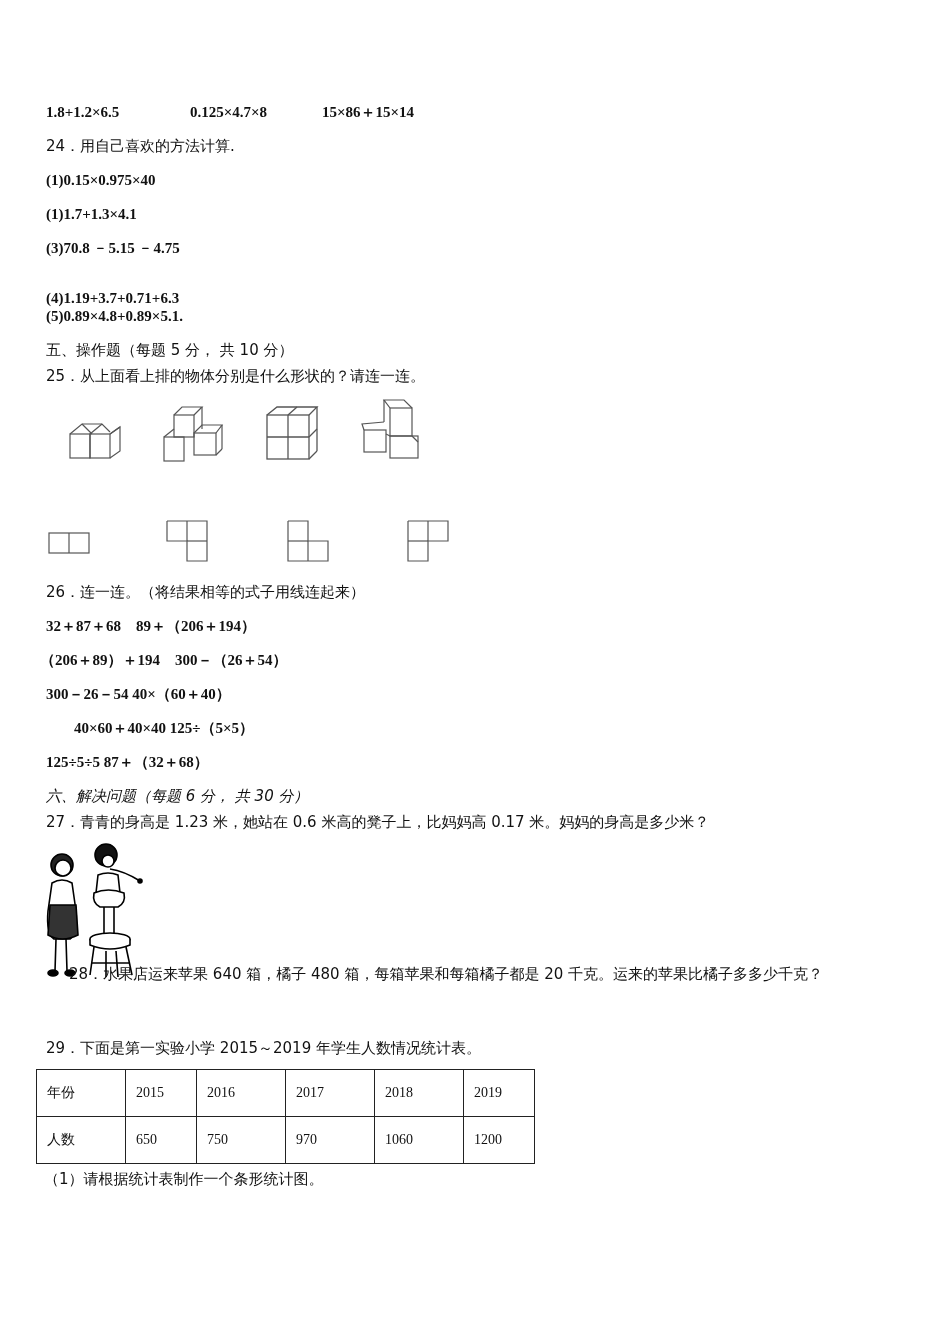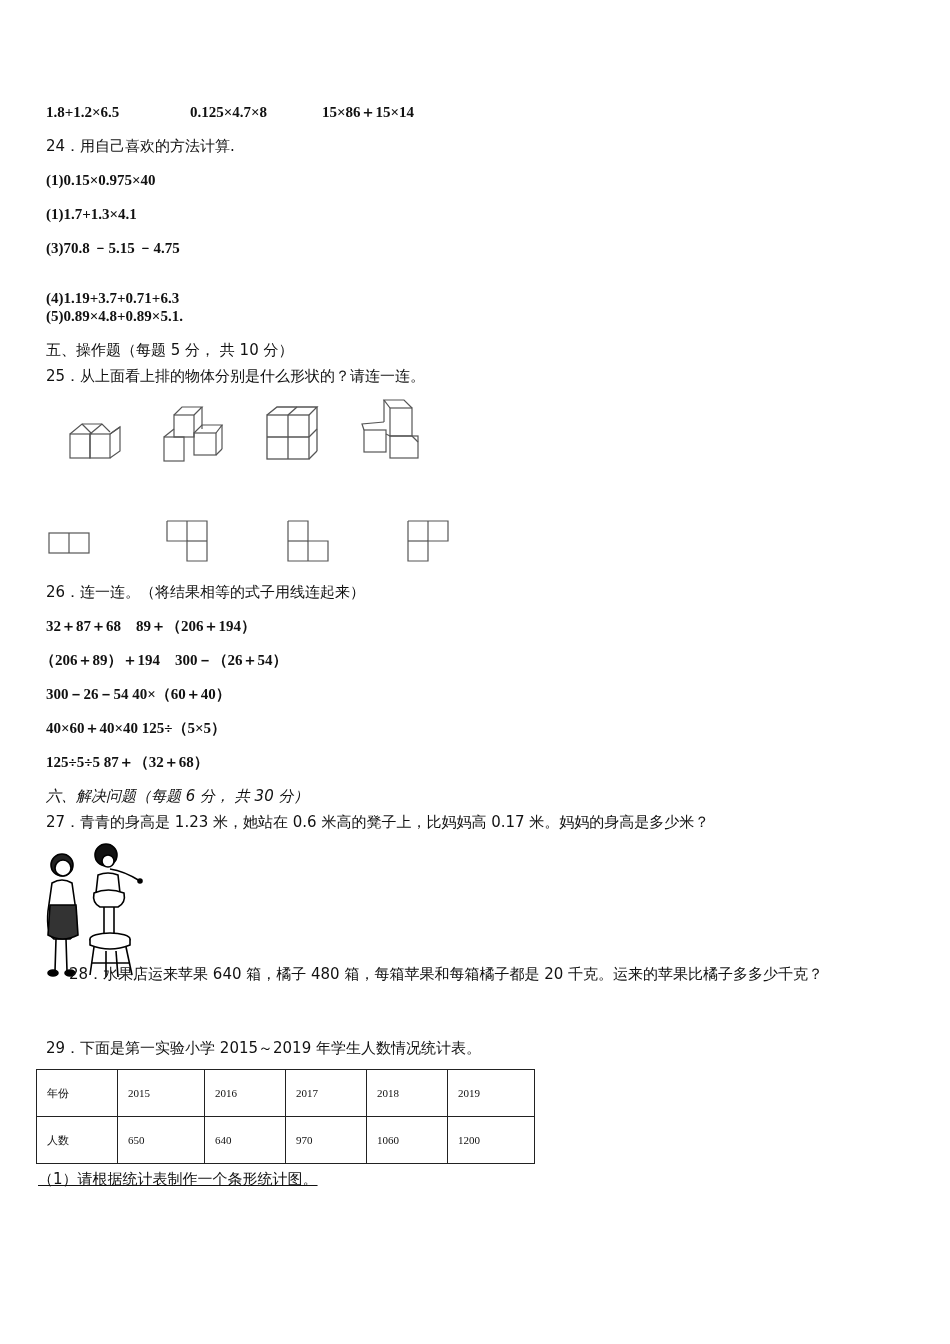--- a/index.html
+++ b/index.html
@@ -3,21 +3,21 @@
 <meta charset="utf-8">
 <style>
   html, body { margin: 0; padding: 0; background: #ffffff; }
   body { width: 950px; height: 1344px; position: relative; overflow: hidden; color: #111; }
   .line { position: absolute; left: 46px; white-space: nowrap; font-size: 15px; line-height: 18px; }
   .serif-b { font-family: "Liberation Serif", "DejaVu Serif", serif; font-weight: bold; }
   .cjk { font-family: "DejaVu Sans", "Liberation Sans", sans-serif; }
   .fig { position: absolute; }
   .fig svg { display: block; }
   table.stats { position: absolute; left: 36px; top: 1069px; border-collapse: collapse; width: 499px; }
-  table.stats td { border: 1.5px solid #222; height: 46px; padding: 0 0 0 10px; font-size: 11px; vertical-align: middle; }
+  table.stats td { border: 1.5px solid #222; height: 46px; padding: 0 8px 0 10px; font-size: 14px; vertical-align: middle; }
   table.stats td.num { font-family: "Liberation Serif", serif; font-weight: normal; }
   table.stats td.lab { font-family: "DejaVu Sans", sans-serif; width: 70px; }
 </style>
 </head>
 <body>
 
 <div class="line serif-b" style="top:103px;">
   <span style="display:inline-block;width:144px;">1.8+1.2×6.5</span><span style="display:inline-block;width:132px;">0.125×4.7×8</span><span>15×86＋15×14</span>
 </div>
 
@@ -105,21 +105,21 @@
     <polyline points="1,2 41,2 41,22 21,22 21,42 1,42 1,2"></polyline>
       <line x1="21" y1="2" x2="21" y2="22"></line>
       <line x1="1" y1="22" x2="21" y2="22"></line>
   </svg>
 </div>
 
 <div class="line cjk" style="top:583px;">26．连一连。（将结果相等的式子用线连起来）</div>
 <div class="line serif-b" style="top:617px;">32＋87＋68　89＋（206＋194）</div>
 <div class="line serif-b" style="top:651px;left:40px;">（206＋89）＋194　300－（26＋54）</div>
 <div class="line serif-b" style="top:685px;">300－26－54 40×（60＋40）</div>
-<div class="line serif-b" style="top:719px;">40×60＋40×40 125÷（5×5）</div>
+<div class="line serif-b" style="top:719px;margin-left:28px;">40×60＋40×40 125÷（5×5）</div>
 <div class="line serif-b" style="top:753px;">125÷5÷5 87＋（32＋68）</div>
 
 <div class="line cjk" style="top:787px;font-style:italic;">六、解决问题（每题 6 分， 共 30 分）</div>
 <div class="line cjk" style="top:813px;">27．青青的身高是 1.23 米，她站在 0.6 米高的凳子上，比妈妈高 0.17 米。妈妈的身高是多少米？</div>
 
 <div class="fig" style="left:44px;top:843px;">
   <svg width="104" height="138" viewBox="0 0 104 138" fill="none" stroke="#000" stroke-width="1.6">
 
     <circle cx="18" cy="22" r="11" fill="#222"></circle>
     <circle cx="19" cy="25" r="8" fill="#fff"></circle>
@@ -159,21 +159,21 @@
     <td class="lab">年份</td>
     <td class="num">2015</td>
     <td class="num" style="width:70px;">2016</td>
     <td class="num" style="width:70px;">2017</td>
     <td class="num" style="width:70px;">2018</td>
     <td class="num">2019</td>
   </tr>
   <tr>
     <td class="lab">人数</td>
     <td class="num">650</td>
-    <td class="num">640</td>
+    <td class="num">750</td>
     <td class="num">970</td>
     <td class="num">1060</td>
     <td class="num">1200</td>
   </tr>
 </tbody>
   </table>
 
-<div class="line cjk" style="top:1170px;left:38px;text-decoration:underline;">（1）请根据统计表制作一个条形统计图。</div>
+<div class="line cjk" style="top:1170px;left:44px;">（1）请根据统计表制作一个条形统计图。</div>
 
 </body></html>

